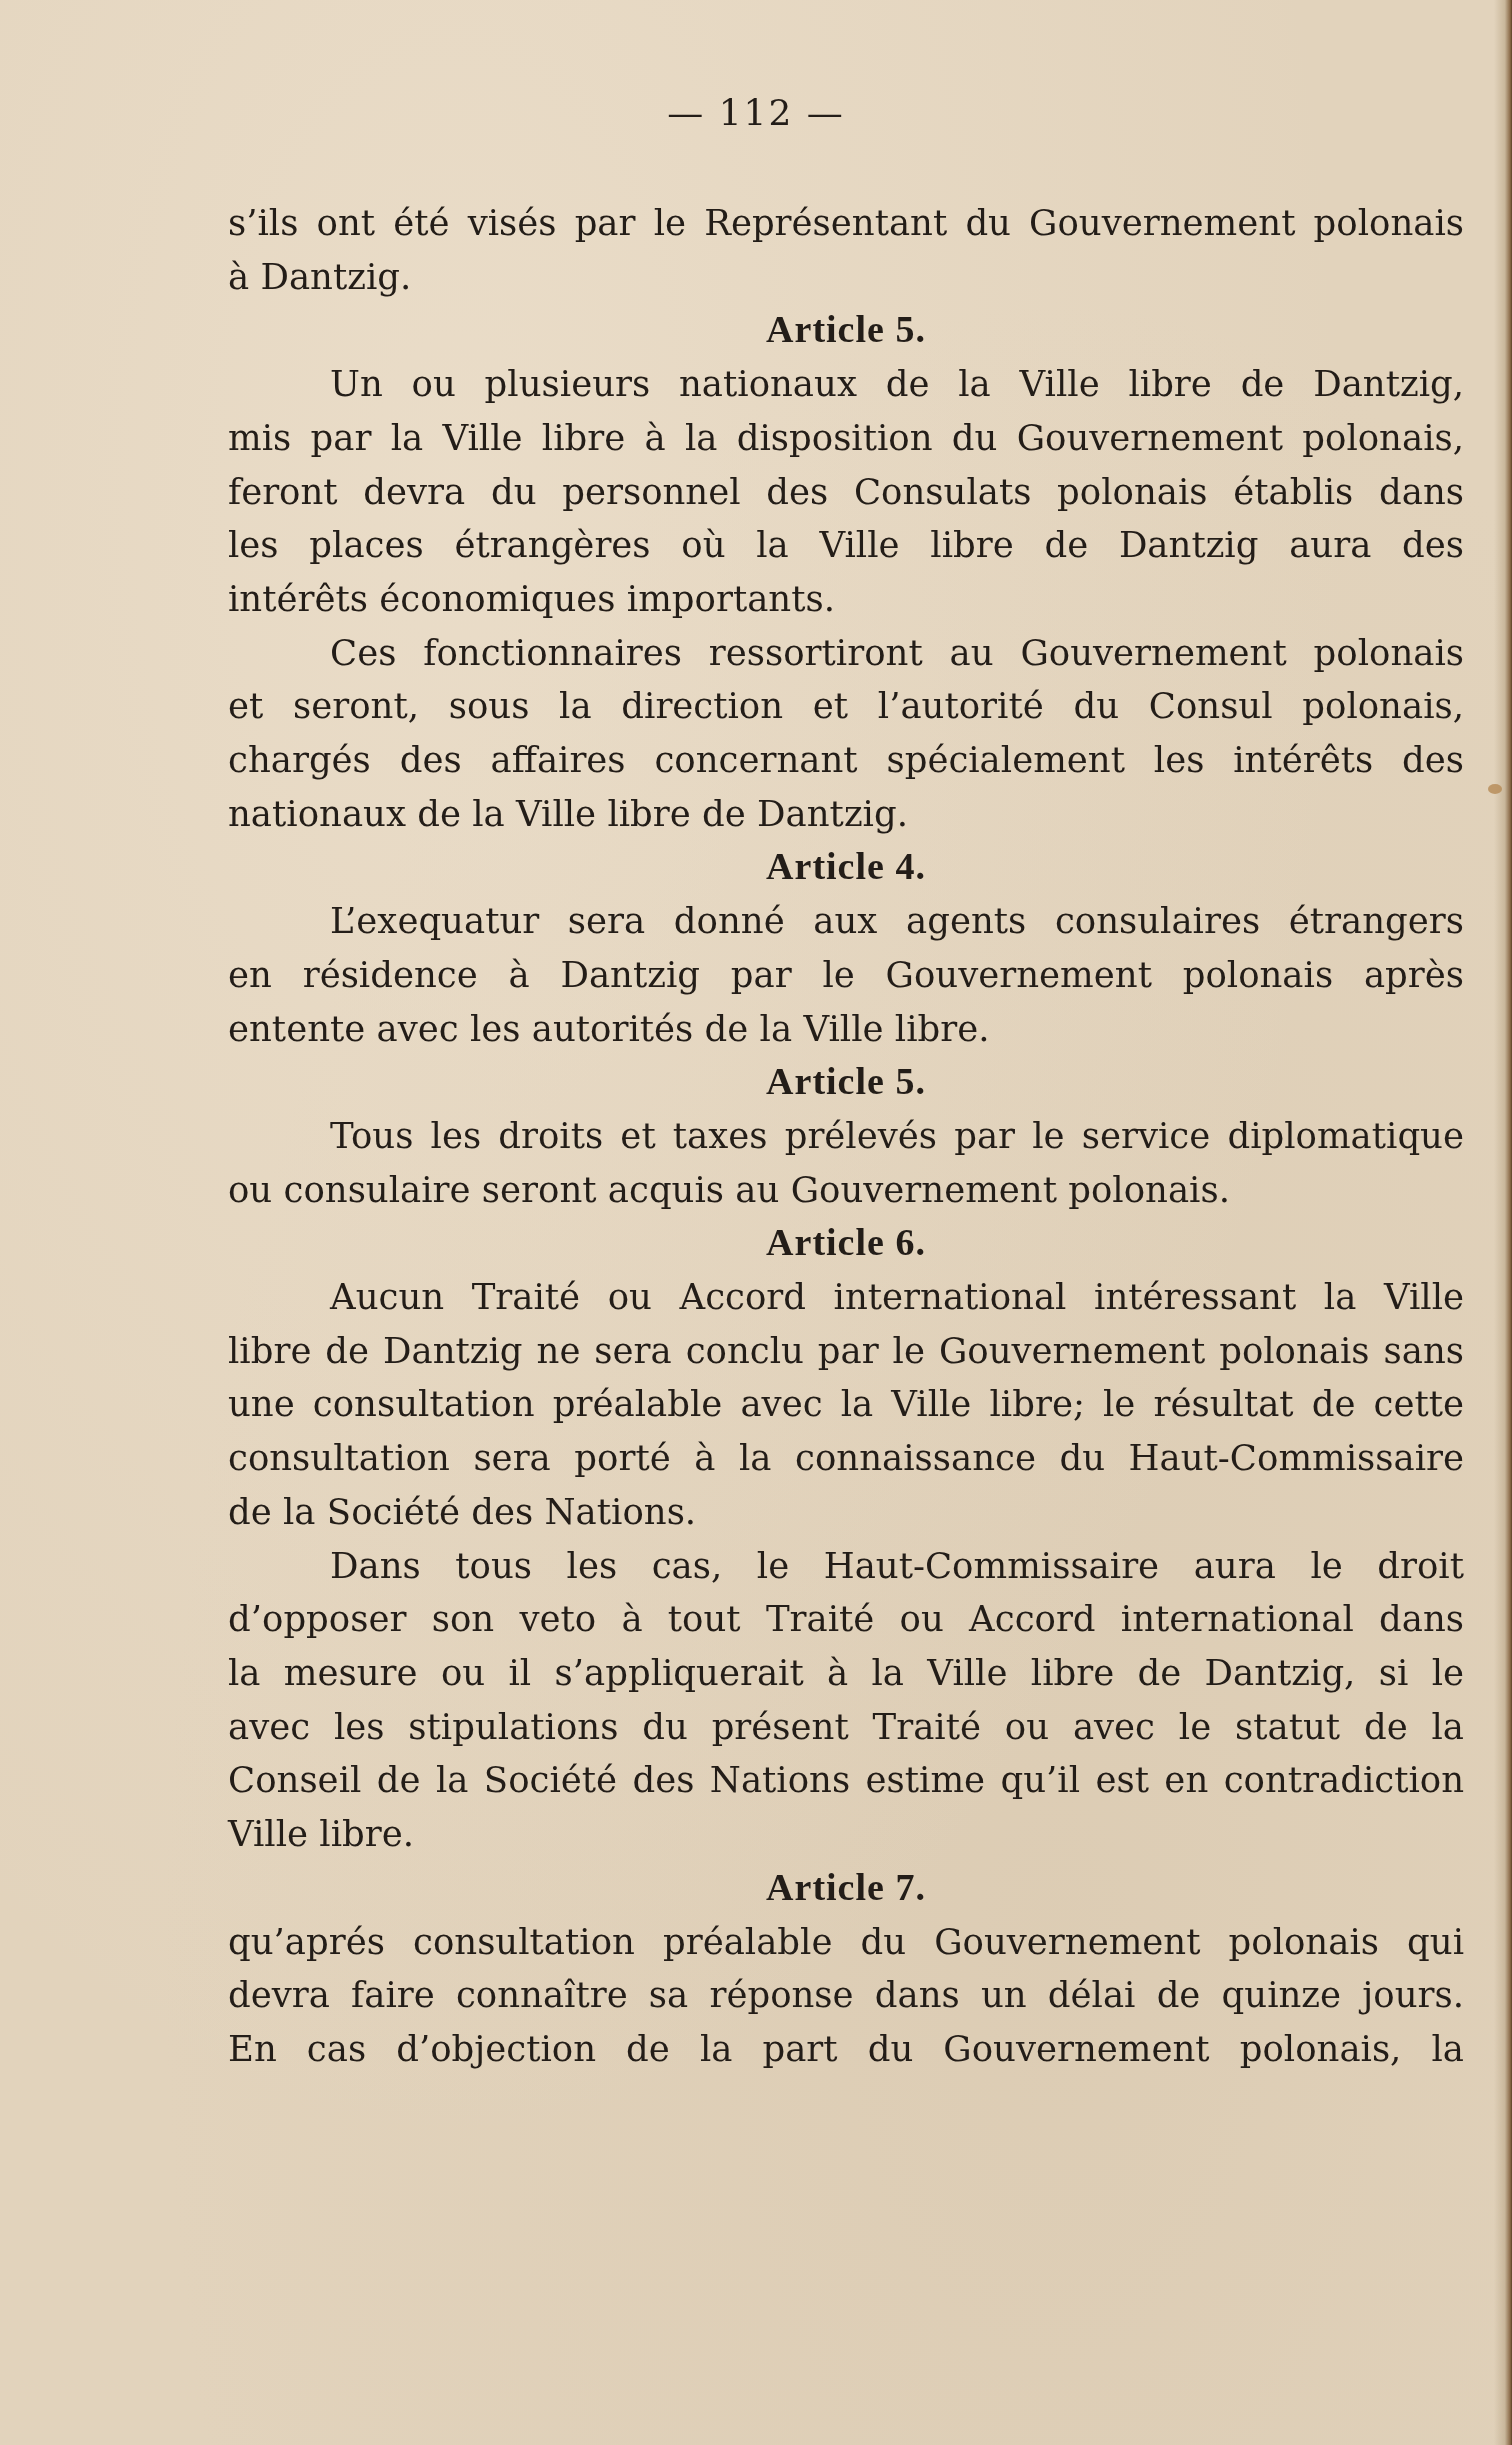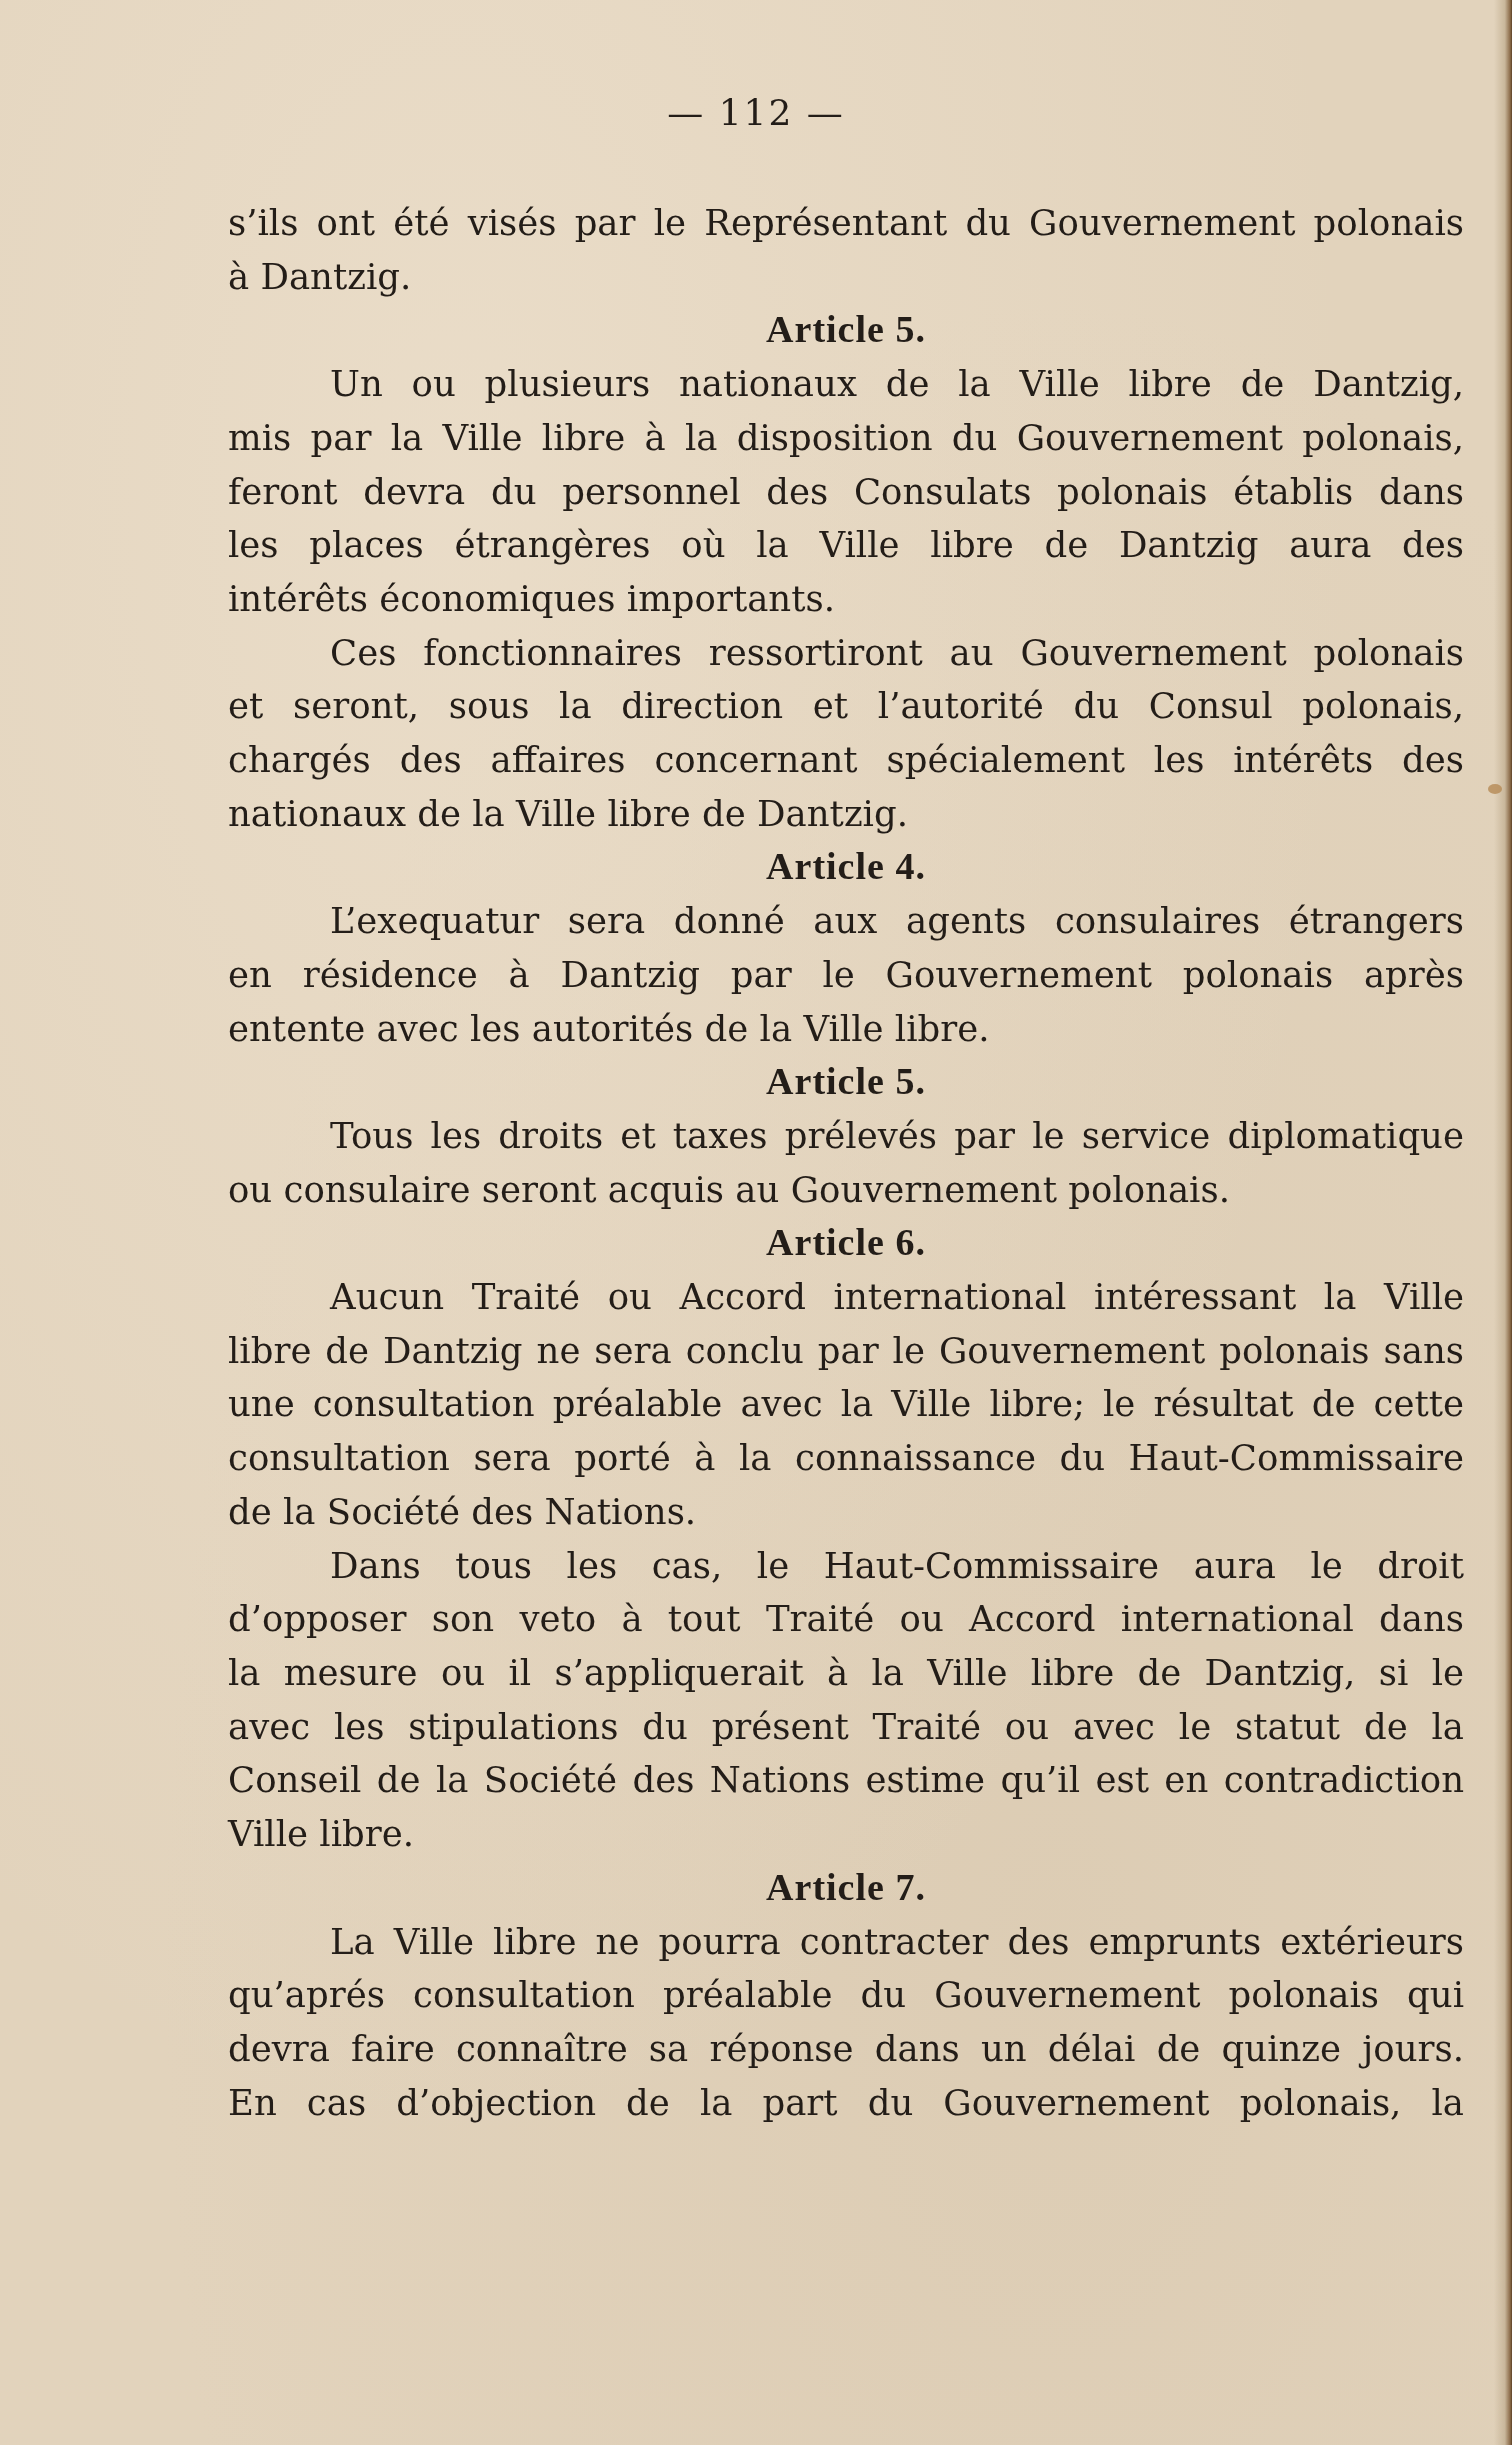--- a/index.html
+++ b/index.html
@@ -90,19 +90,18 @@
       <div>
         <div class="p indent">Dans tous les cas, le Haut-Commissaire aura le droit</div>
         <div class="p">d’opposer son veto à tout Traité ou Accord international dans</div>
         <div class="p">la mesure ou il s’appliquerait à la Ville libre de Dantzig, si le</div>
         <div class="p">avec les stipulations du présent Traité ou avec le statut de la</div>
         <div class="p">Conseil de la Société des Nations estime qu’il est en contradiction</div>
         <div class="p last">Ville libre.</div>
       </div>
       <div class="heading">Article 7.</div>
       <div>
-        <div class="p indent">La Ville libre ne pourra contracter des emprunts extérieurs</div>
         <div class="p">qu’aprés consultation préalable du Gouvernement polonais qui</div>
         <div class="p">devra faire connaître sa réponse dans un délai de quinze jours.</div>
         <div class="p">En cas d’objection de la part du Gouvernement polonais, la</div>
       </div>
     </div>
 </div>
 
 </body></html>

